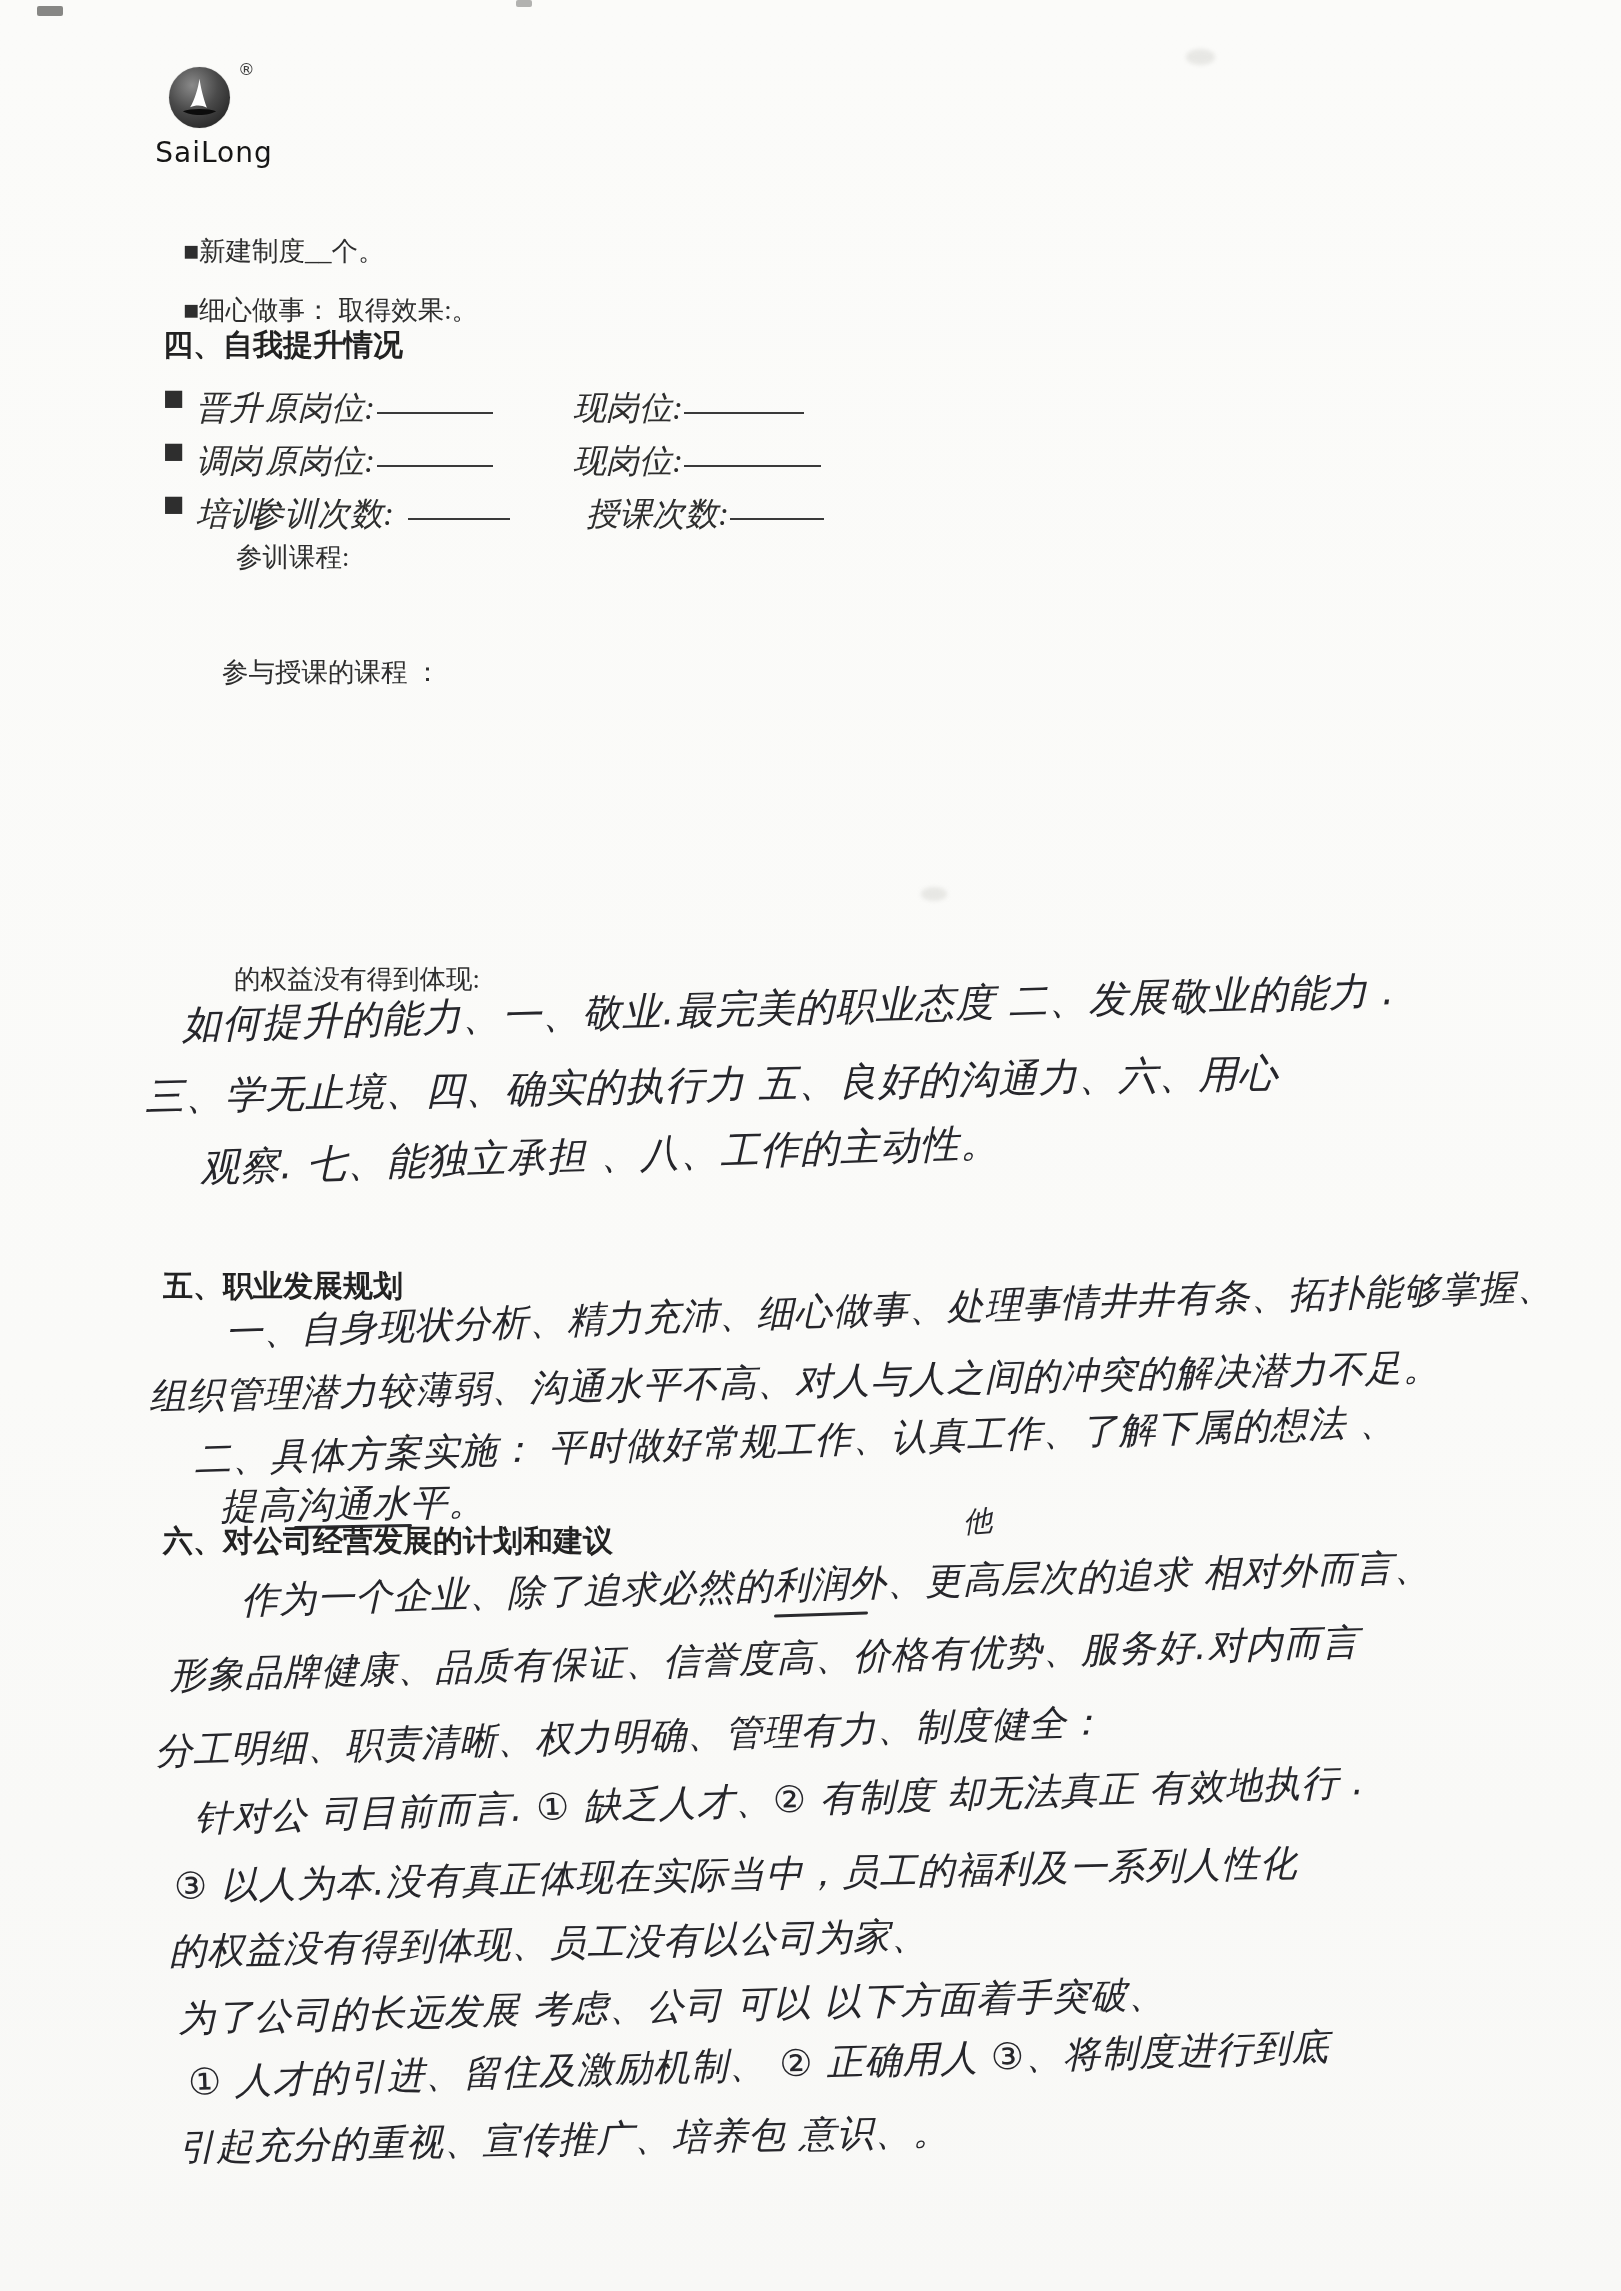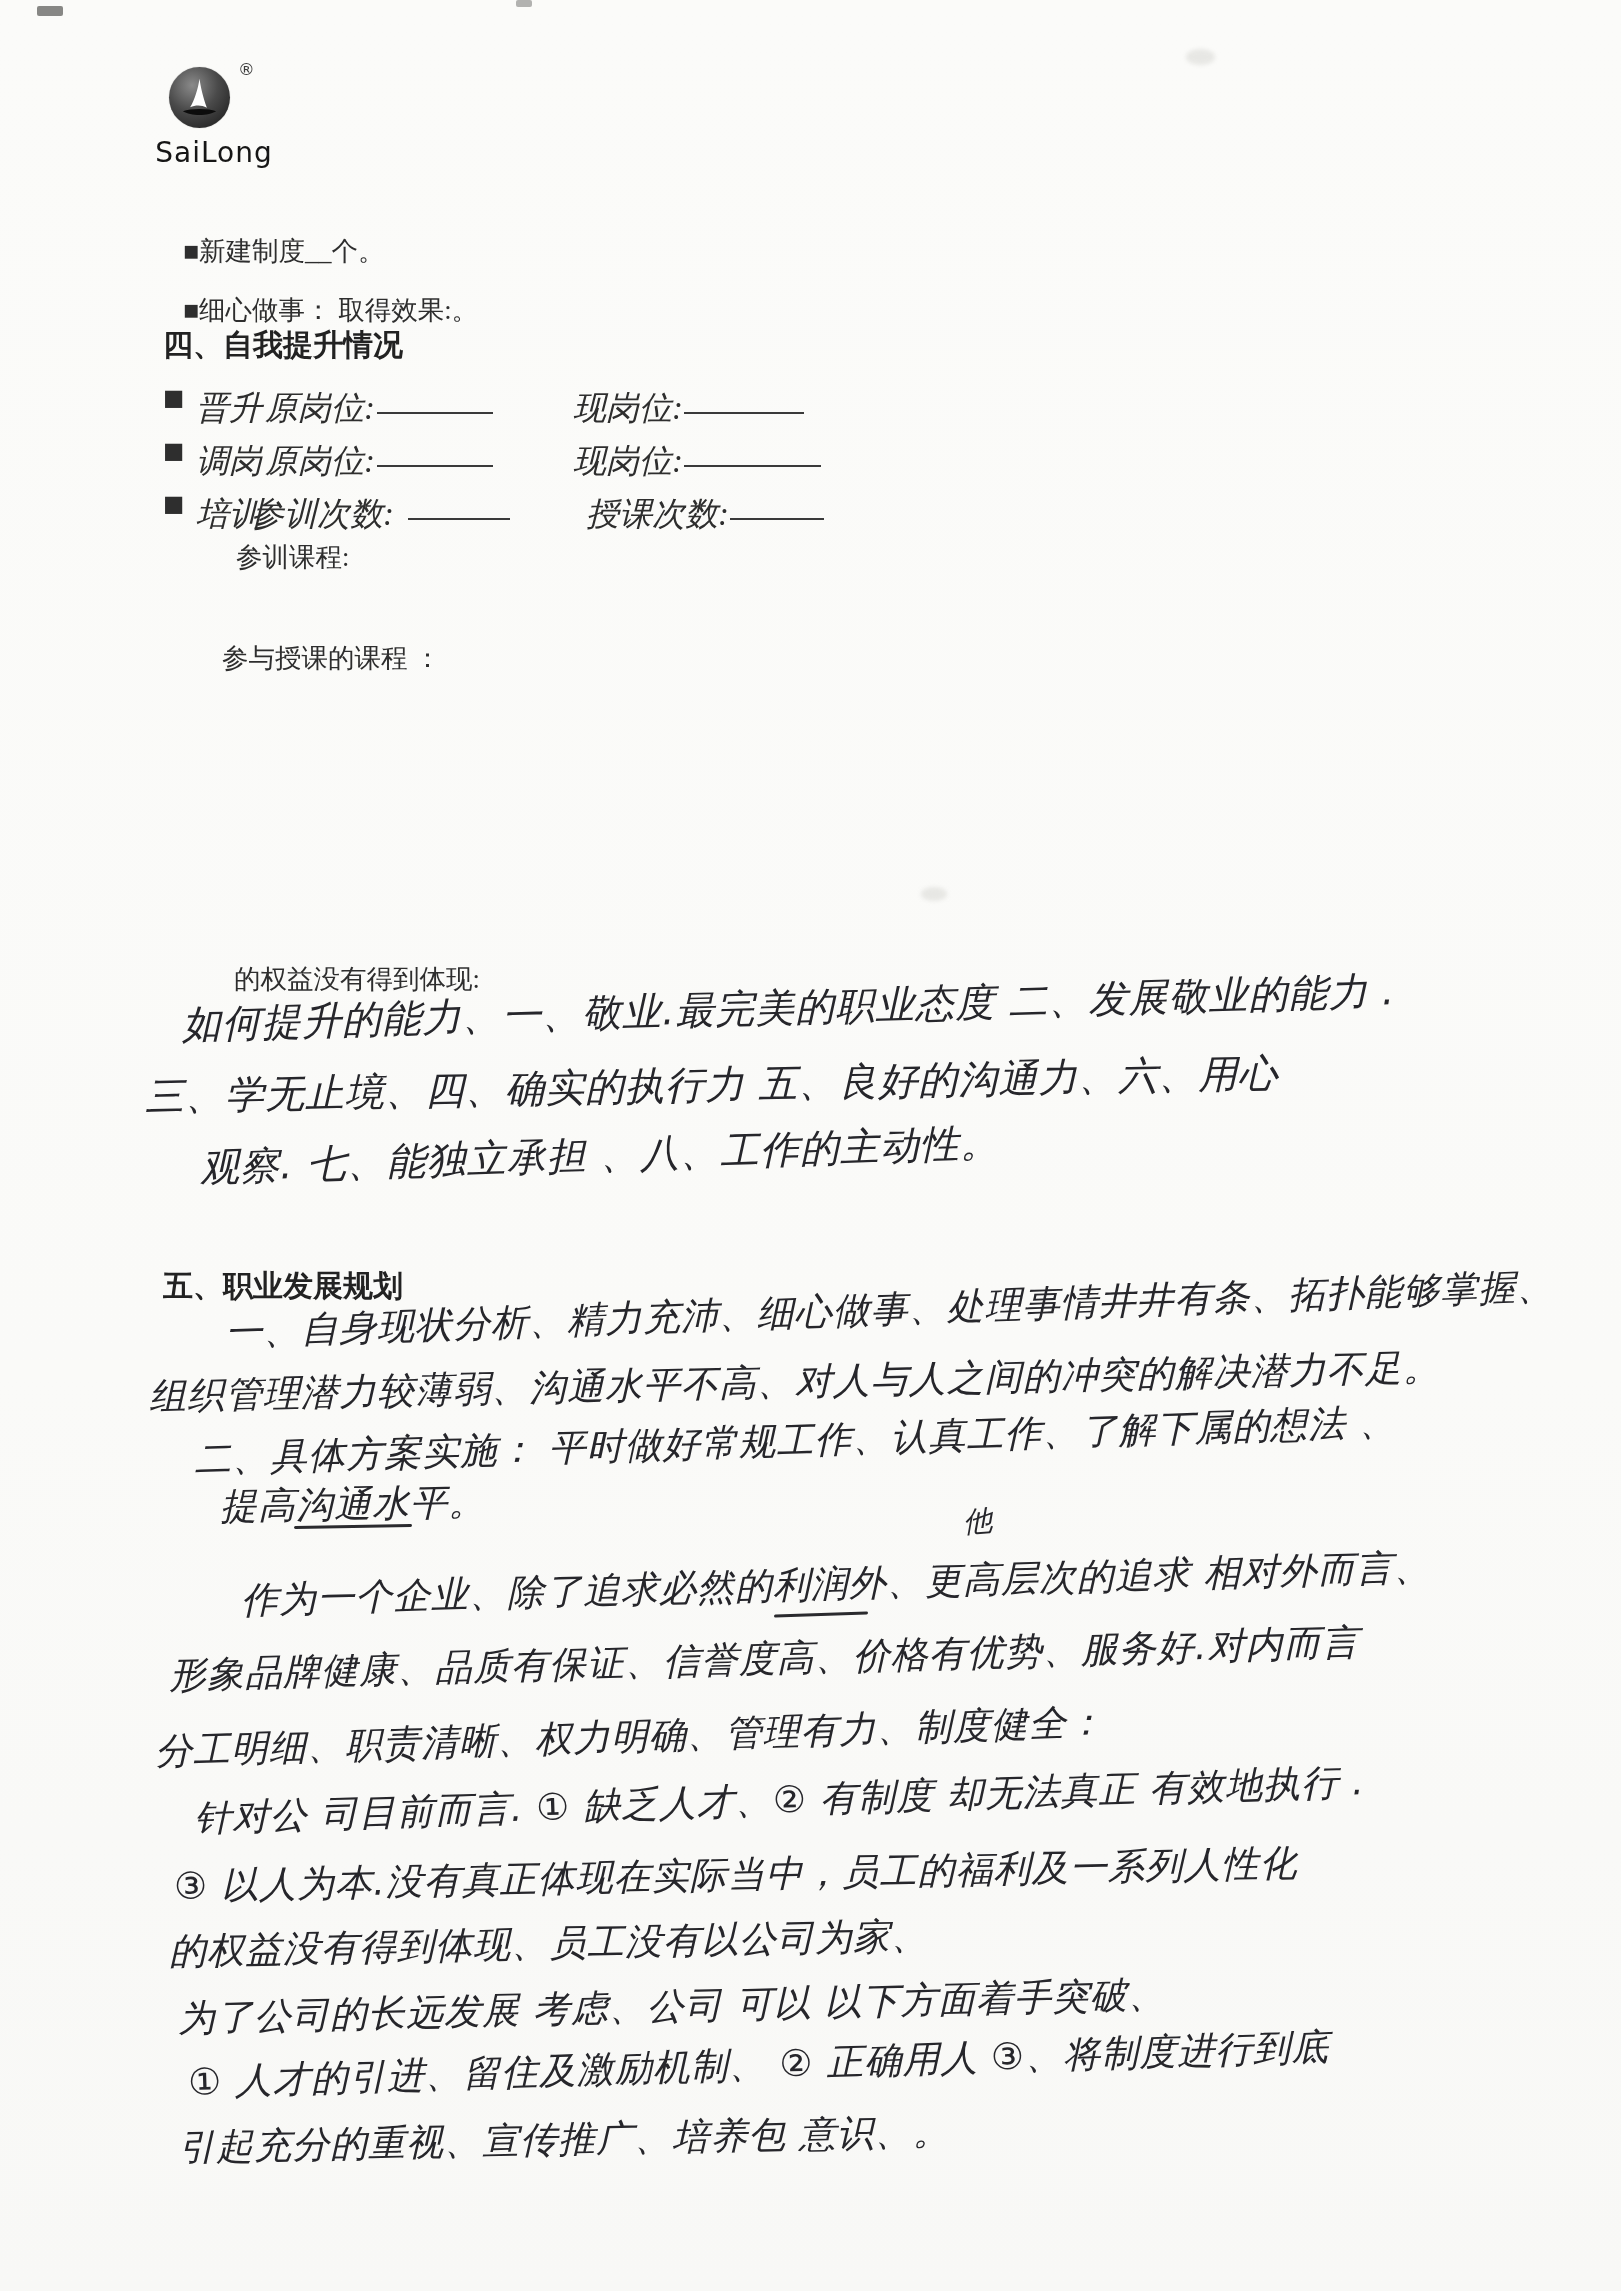--- a/index.html
+++ b/index.html
@@ -93,34 +93,35 @@
   <div class="abs" style="left:163px;top:492px;width:1078px;">
     <span class="box">■</span>
     <span class="lbl abs" style="left:33px;top:0;">培训</span>
     <span class="lbl abs" style="left:88px;top:0;">参训次数:</span>
     <span class="blank abs" style="left:245px;top:0;width:102px;"></span>
     <span class="lbl abs" style="left:423px;top:0;">授课次数:</span>
     <span class="blank abs" style="left:567px;top:0;width:94px;"></span>
   </div>
 
   <div class="abs pline" style="left:216px;top:539px;">参训课程:</div>
-  <div class="abs pline" style="left:202px;top:640px;">参与授课的课程  ：</div>
+  <div class="abs pline" style="left:202px;top:654px;">参与授课的课程  ：</div>
   <div class="abs pline" style="left:214px;top:961px;">的权益没有得到体现:</div>
 
   <div class="abs hw big" style="left:182px;top:998px;transform:rotate(-1.6deg);">如何提升的能力、一、敬业.最完美的职业态度  二、发展敬业的能力 .</div>
   <div class="abs hw big" style="left:145px;top:1070px;transform:rotate(-1.2deg);">三、学无止境、四、确实的执行力 五、良好的沟通力、六、用心</div>
   <div class="abs hw big" style="left:200px;top:1141px;transform:rotate(-1.8deg);">观察. 七、能独立承担 、八、工作的主动性。</div>
 
   <div class="abs pheading" style="left:163px;top:1266px;">五、职业发展规划</div>
   <div class="abs hw" style="left:225px;top:1308px;transform:rotate(-2deg);">一、自身现状分析、精力充沛、细心做事、处理事情井井有条、拓扑能够掌握、</div>
   <div class="abs hw" style="left:149px;top:1372px;transform:rotate(-1.3deg);">组织管理潜力较薄弱、沟通水平不高、对人与人之间的冲突的解决潜力不足。</div>
   <div class="abs hw" style="left:194px;top:1435px;transform:rotate(-1.8deg);">二、具体方案实施： 平时做好常规工作、认真工作、了解下属的想法 、</div>
   <div class="abs hw" style="left:220px;top:1482px;transform:rotate(-1deg);">提高沟通水平。</div>
   <div class="ink-underline" style="left:294px;top:1525px;width:118px;transform:rotate(-1deg);"></div>
 
+  <div class="abs pheading" style="left:163px;top:1521px;">六、对公司经营发展的计划和建议</div>
   <div class="abs hw-note" style="left:963px;top:1502px;transform:rotate(-4deg);">他</div>
 
   <div class="abs hw" style="left:241px;top:1576px;transform:rotate(-1.6deg);">作为一个企业、除了追求必然的利润外、更高层次的追求 相对外而言、</div>
   <div class="ink-underline" style="left:774px;top:1613px;width:94px;transform:rotate(-2deg);"></div>
   <div class="abs hw" style="left:169px;top:1651px;transform:rotate(-1.6deg);">形象品牌健康、品质有保证、信誉度高、价格有优势、服务好.对内而言</div>
   <div class="abs hw" style="left:155px;top:1727px;transform:rotate(-1.8deg);">分工明细、职责清晰、权力明确、管理有力、制度健全：</div>
   <div class="abs hw" style="left:194px;top:1794px;transform:rotate(-1.8deg);">针对公 司目前而言. ① 缺乏人才、② 有制度 却无法真正 有效地执行 .</div>
   <div class="abs hw" style="left:174px;top:1862px;transform:rotate(-1.2deg);">③ 以人为本.没有真正体现在实际当中，员工的福利及一系列人性化</div>
   <div class="abs hw" style="left:169px;top:1927px;transform:rotate(-1.2deg);">的权益没有得到体现、员工没有以公司为家、</div>
   <div class="abs hw" style="left:178px;top:1994px;transform:rotate(-1.4deg);">为了公司的长远发展 考虑、公司 可以 以下方面着手突破、</div>

